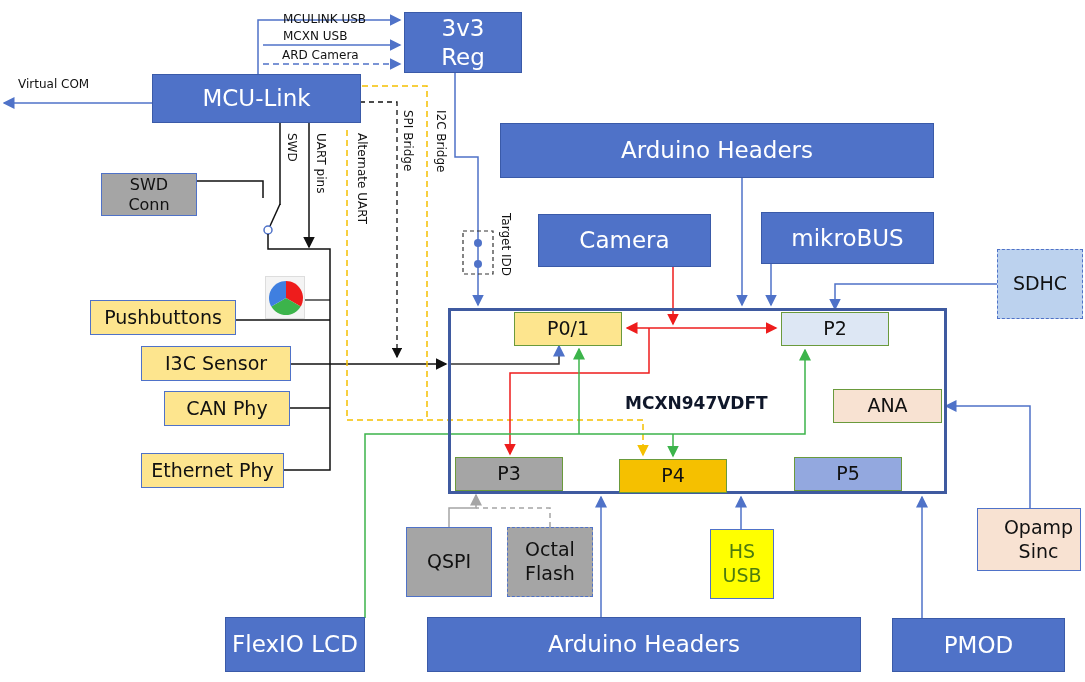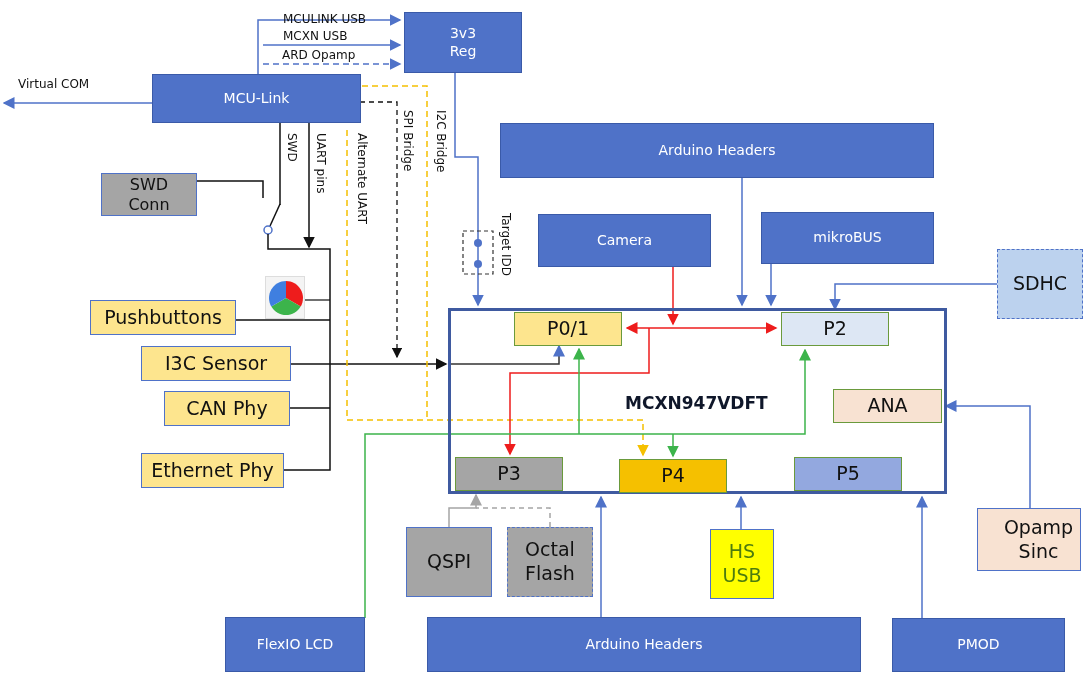--- a/index.html
+++ b/index.html
@@ -1,19 +1,19 @@
 <!DOCTYPE html>
 <html><head>
 <meta charset="utf-8">
 <style>
   html, body { margin:0; padding:0; background:#ffffff; }
   body { width:1085px; height:682px; position:relative; overflow:hidden; font-family:"Liberation Sans", sans-serif; }
   svg { position:absolute; left:0; top:0; }
   .box { position:absolute; box-sizing:border-box; display:flex; align-items:center; justify-content:center; text-align:center; font-family:"DejaVu Sans", sans-serif; line-height:1.25; white-space:pre-line; }
-  .blue { background:#4f72c8; border:1px solid #3a5aa8; color:#ffffff; font-size:14px; }
+  .blue { background:#4f72c8; border:1px solid #3a5aa8; color:#ffffff; font-size:23px; }
   .yellow { background:#fde58e; border:1.5px solid #4f72c8; color:#111; font-size:19px; }
   .gray { background:#a5a5a5; border:1.5px solid #4f72c8; color:#111; font-size:19px; }
   .gray-dash { background:#a5a5a5; border:1.5px dashed #4f72c8; color:#111; font-size:19px; }
   .hsusb { background:#ffff00; border:1.5px solid #4f72c8; color:#4d7c0f; font-size:19px; }
   .peach { background:#f8e2d2; border:1.5px solid #4f72c8; color:#111; font-size:19px; }
   .sdhc { background:#bcd2ee; border:1.5px dashed #4f72c8; color:#111; font-size:19px; }
   .port { border:1.5px solid #6a9a3c; color:#111; font-size:19px; }
   .mcu { position:absolute; box-sizing:border-box; border:3px solid #3f5aa0; background:transparent; }
   .chip-label { position:absolute; font-family:"DejaVu Sans", sans-serif; font-weight:bold; font-size:17px; color:#0f172a; }
   .lbl { position:absolute; font-family:"DejaVu Sans", sans-serif; font-size:12px; color:#111; white-space:nowrap; }
@@ -138,20 +138,20 @@
 <div class="rgb">
   <svg width="40" height="43" viewBox="0 0 40 43" style="position:absolute;left:0;top:0;">
     <path d="M20,21 L20,4 A17,17 0 0 1 34.7,29.5 z" fill="#ee1c1c"></path>
     <path d="M20,21 L34.7,29.5 A17,17 0 0 1 5.3,29.5 z" fill="#3cb44b"></path>
     <path d="M20,21 L5.3,29.5 A17,17 0 0 1 20,4 z" fill="#3f7fe0"></path>
   </svg>
 </div>
 
 <div class="lbl" style="left:283px;top:0px;margin-top:12px;">MCULINK USB</div>
 <div class="lbl" style="left:283px;top:29px;">MCXN USB</div>
-<div class="lbl" style="left:282px;top:48px;">ARD Opamp</div>
+<div class="lbl" style="left:282px;top:48px;">ARD Camera</div>
 <div class="lbl" style="left:18px;top:77px;">Virtual COM</div>
 <div class="vlbl" style="left:285px;top:133px;">SWD</div>
 <div class="vlbl" style="left:314px;top:133px;">UART pins</div>
 <div class="vlbl" style="left:355px;top:133px;">Alternate UART</div>
 <div class="vlbl" style="left:401px;top:110px;">SPI Bridge</div>
 <div class="vlbl" style="left:434px;top:110px;">I2C Bridge</div>
 <div class="vlbl" style="left:499px;top:213px;">Target IDD</div>
 
 </body></html>

